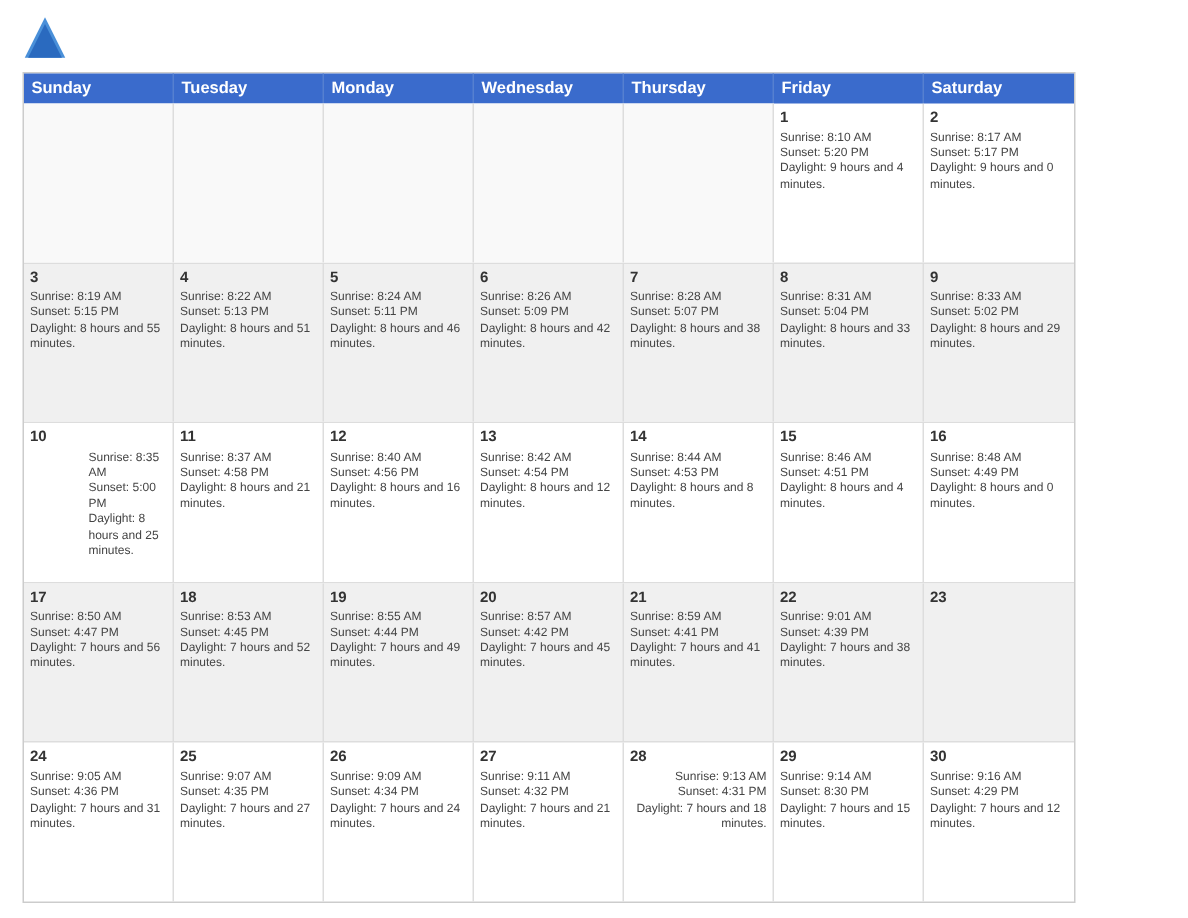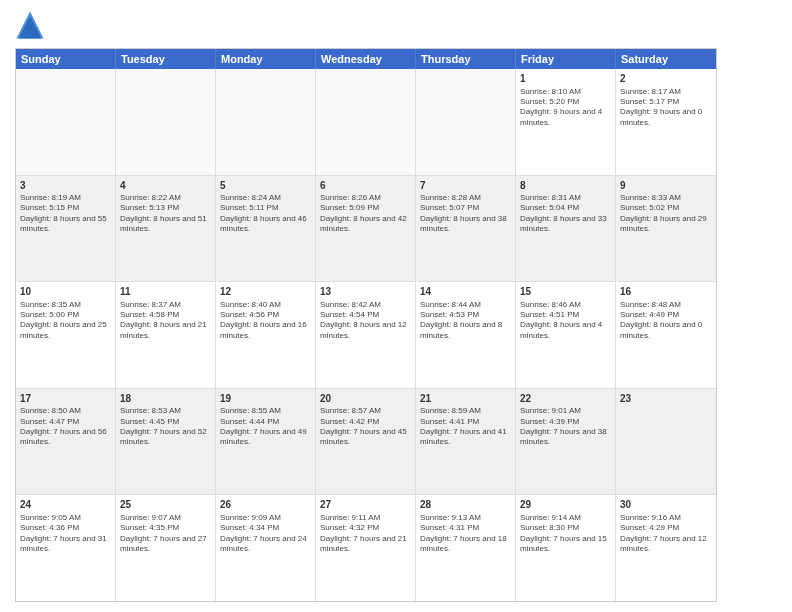--- a/index.html
+++ b/index.html
@@ -201,21 +201,21 @@
           <div class="cal-cell shaded">
             <span class="day-num">9</span>
             <div class="info" style="white-space: pre-line;">Sunrise: 8:33 AM
 Sunset: 5:02 PM
 Daylight: 8 hours and 29 minutes.</div>
           </div>
         </div>
         <div class="cal-row">
           <div class="cal-cell">
             <span class="day-num">10</span>
-            <div class="info" style="white-space: pre-line;">Sunrise: 8:35 AM
+            <div class="info" style="white-space: pre-line; margin-left: 39px;">Sunrise: 8:35 AM
 Sunset: 5:00 PM
 Daylight: 8 hours and 25 minutes.</div>
           </div>
           <div class="cal-cell">
             <span class="day-num">11</span>
             <div class="info" style="white-space: pre-line;">Sunrise: 8:37 AM
 Sunset: 4:58 PM
 Daylight: 8 hours and 21 minutes.</div>
           </div>
           <div class="cal-cell">
@@ -310,21 +310,21 @@
 Daylight: 7 hours and 24 minutes.</div>
           </div>
           <div class="cal-cell">
             <span class="day-num">27</span>
             <div class="info" style="white-space: pre-line;">Sunrise: 9:11 AM
 Sunset: 4:32 PM
 Daylight: 7 hours and 21 minutes.</div>
           </div>
           <div class="cal-cell">
             <span class="day-num">28</span>
-            <div class="info" style="white-space: pre-line;">Sunrise: 9:13 AM
+            <div class="info" style="white-space: pre-line; text-align: right;">Sunrise: 9:13 AM
 Sunset: 4:31 PM
 Daylight: 7 hours and 18 minutes.</div>
           </div>
           <div class="cal-cell">
             <span class="day-num">29</span>
             <div class="info" style="white-space: pre-line;">Sunrise: 9:14 AM
 Sunset: 8:30 PM
 Daylight: 7 hours and 15 minutes.</div>
           </div>
           <div class="cal-cell">

